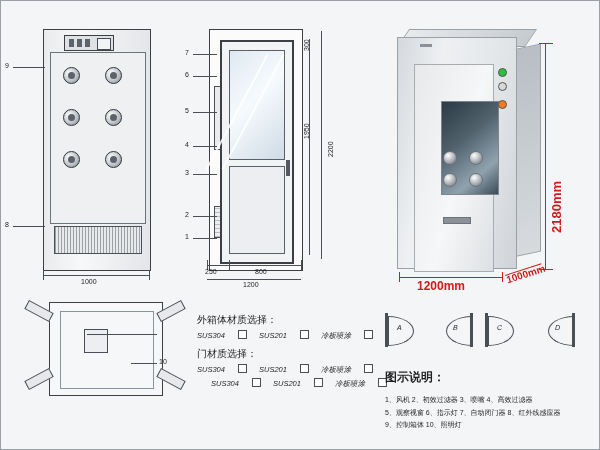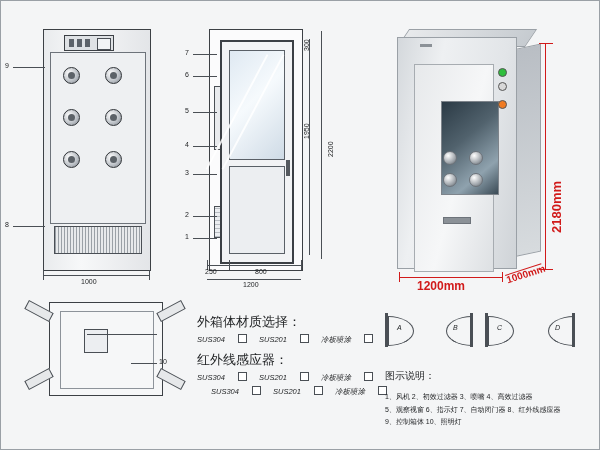--- a/index.html
+++ b/index.html
@@ -82,31 +82,31 @@
   .r-handle{position:absolute;left:28px;top:152px;width:26px;height:5px;background:#8b9197;border:1px solid #6d737a;}
 
   .dimline{position:absolute;background:#d11a1a;}
   .dimtxt{position:absolute;color:#d11a1a;font-weight:bold;}
 
   
   #specs{left:196px;top:312px;width:170px;}
   .spec-row{font-size:7.5px;color:#1d1f21;margin-bottom:3px;white-space:nowrap;}
   .spec-row .it{font-style:italic;margin-right:10px;}
   .chk{display:inline-block;width:7px;height:7px;border:1px solid #4a4f55;vertical-align:-1px;margin-left:3px;background:#fff;}
-  .spec-head{font-size:13px;color:#1d1f21;margin-bottom:3px;}
+  .spec-head{font-size:10px;color:#1d1f21;margin-bottom:3px;}
 
   
   #swing{left:384px;top:312px;width:200px;height:48px;}
   .sw{position:absolute;width:40px;height:34px;}
   .sw .jamb{position:absolute;top:0;width:3px;height:34px;background:#4a4f55;}
   .sw .arc{position:absolute;top:3px;width:24px;height:28px;border:1px solid #4a4f55;}
   .sw .t{position:absolute;top:11px;font-size:7px;font-style:italic;color:#1d1f21;}
 
   #legend{left:384px;top:368px;width:200px;}
-  .lg-title{font-size:10px;color:#1d1f21;margin-bottom:9px;}
+  .lg-title{font-size:12px;color:#1d1f21;margin-bottom:9px;font-weight:bold;}
   .lg-row{font-size:7px;color:#1d1f21;margin-bottom:2.5px;white-space:nowrap;}
 </style>
 </head>
 <body>
 
 <div id="page">
 
   <div class="panel" id="frontElev">
     <div class="cabinet">
       <div class="ctrl">
@@ -226,21 +226,21 @@
     <div class="dimtxt" style="left:116px;top:252px;font-size:10px;transform:rotate(-18deg);transform-origin:left top;">1000mm</div>
   </div>
 
   <div class="panel" id="specs">
     <div class="spec-head">外箱体材质选择：</div>
     <div class="spec-row">
       <span class="it">SUS304</span><span class="chk"></span>
       <span class="it" style="margin-left:10px">SUS201</span><span class="chk"></span>
       <span class="it" style="margin-left:10px">冷板喷涂</span><span class="chk"></span>
     </div>
-    <div class="spec-head" style="margin-top:6px">红外线感应器：</div>
+    <div class="spec-head" style="margin-top:6px">门材质选择：</div>
     <div class="spec-row">
       <span class="it">SUS304</span><span class="chk"></span>
       <span class="it" style="margin-left:10px">SUS201</span><span class="chk"></span>
       <span class="it" style="margin-left:10px">冷板喷涂</span><span class="chk"></span>
     </div>
     <div class="spec-row" style="margin-left:14px">
       <span class="it">SUS304</span><span class="chk"></span>
       <span class="it" style="margin-left:10px">SUS201</span><span class="chk"></span>
       <span class="it" style="margin-left:10px">冷板喷涂</span><span class="chk"></span>
     </div>

